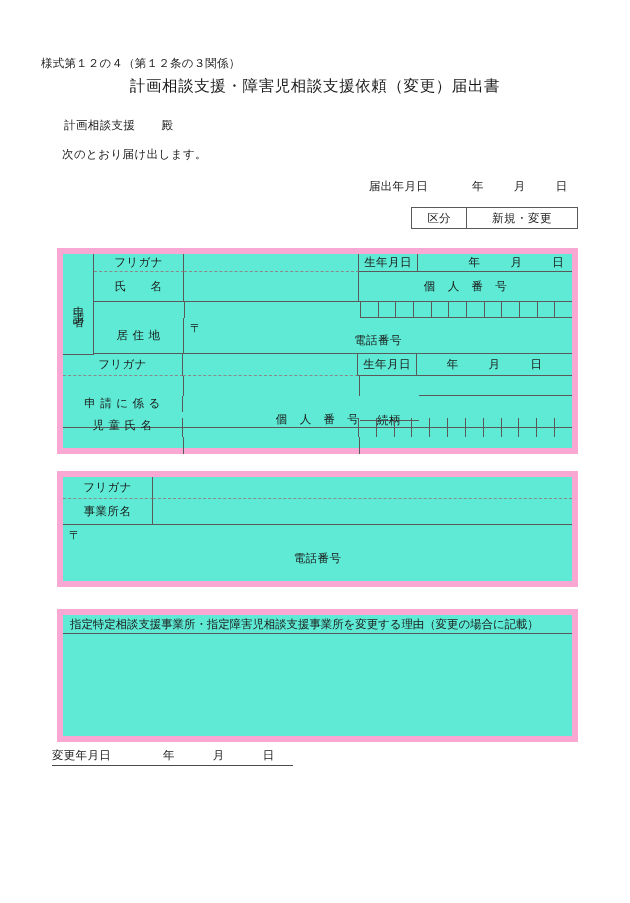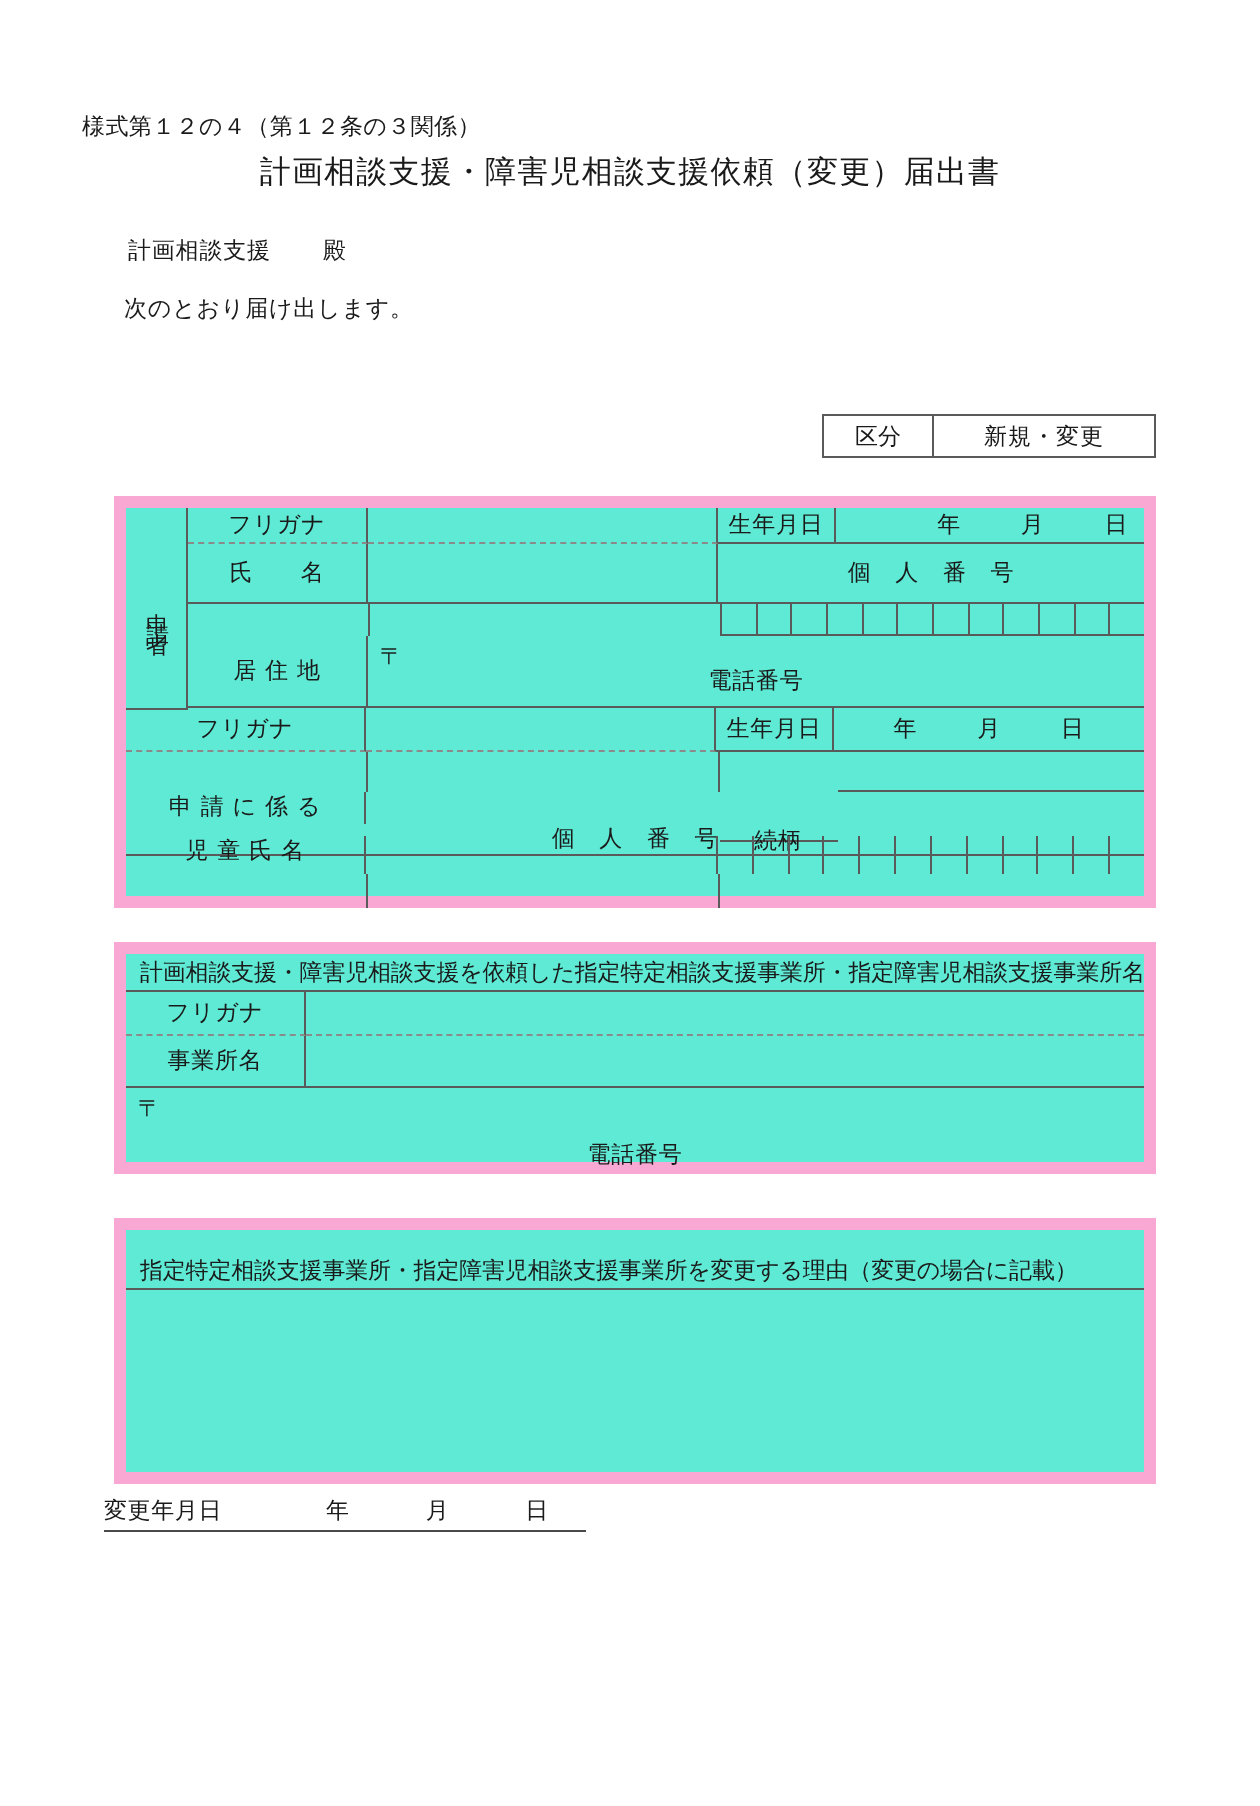--- a/index.html
+++ b/index.html
@@ -197,20 +197,23 @@
 
 <div id="page">
 
   <div class="form-no">様式第１２の４（第１２条の３関係）</div>
   <div class="doc-title">計画相談支援・障害児相談支援依頼（変更）届出書</div>
   <div class="addressee">
     <span>計画相談支援</span><span class="hon">殿</span>
   </div>
   <div class="intro">次のとおり届け出します。</div>
 
+  <div class="submit-date">
+    <span class="lbl">届出年月日</span><span class="y">年</span><span class="m">月</span><span class="d">日</span>
+  </div>
 
   <div class="kubun">
     <div class="k-label">区分</div>
     <div class="k-value">新規・変更</div>
   </div>
 
   <div class="frame" style="left:57px; top:248px; width:521px; height:206px;">
 
     <div class="row" style="height:100px;">
 
@@ -340,25 +343,20 @@
         <div class="br" style="width:120px;"></div>
         <div class="br" style="width:175px;"></div>
         <div style="flex:1;"></div>
       </div>
 
     </div>
   </div>
 
   <div class="frame" style="left:57px; top:471px; width:521px; height:116px;">
 
-    <div class="row bb" style="height:19px;">
-      <div class="cell" style="flex:1;">
-        <span class="banner">計画相談支援・障害児相談支援を依頼した指定特定相談支援事業所・指定障害児相談支援事業所名</span>
-      </div>
-    </div>
 
     <div class="row" style="height:22px;">
       <div class="cell ctr br bb-dot" style="width:90px;">
         <span class="lbl-txt">フリガナ</span>
       </div>
       <div class="cell bb-dot" style="flex:1;"></div>
     </div>
 
     <div class="row" style="height:26px;">
       <div class="cell ctr br bb" style="width:90px;">
@@ -369,21 +367,21 @@
 
     <div class="row" style="height:47px;">
       <div class="cell" style="flex:1; position:relative; align-items:flex-start;">
         <span class="postal" style="padding-top:3px;">〒</span>
         <span class="tel-centered" style="left:50%; transform:translateX(-50%); bottom:6px;">電話番号</span>
       </div>
     </div>
   </div>
 
   <div class="frame" style="left:57px; top:609px; width:521px; height:133px;">
-    <div class="row bb" style="height:19px;margin-top:11px;">
+    <div class="row bb" style="height:19px;">
       <div class="cell" style="flex:1;">
         <span class="banner">指定特定相談支援事業所・指定障害児相談支援事業所を変更する理由（変更の場合に記載）</span>
       </div>
     </div>
     <div class="cell" style="height:112px; align-items:flex-start; padding:4px 7px;">
       <span class="lbl-txt"></span>
     </div>
   </div>
 
   <div class="change-date">

